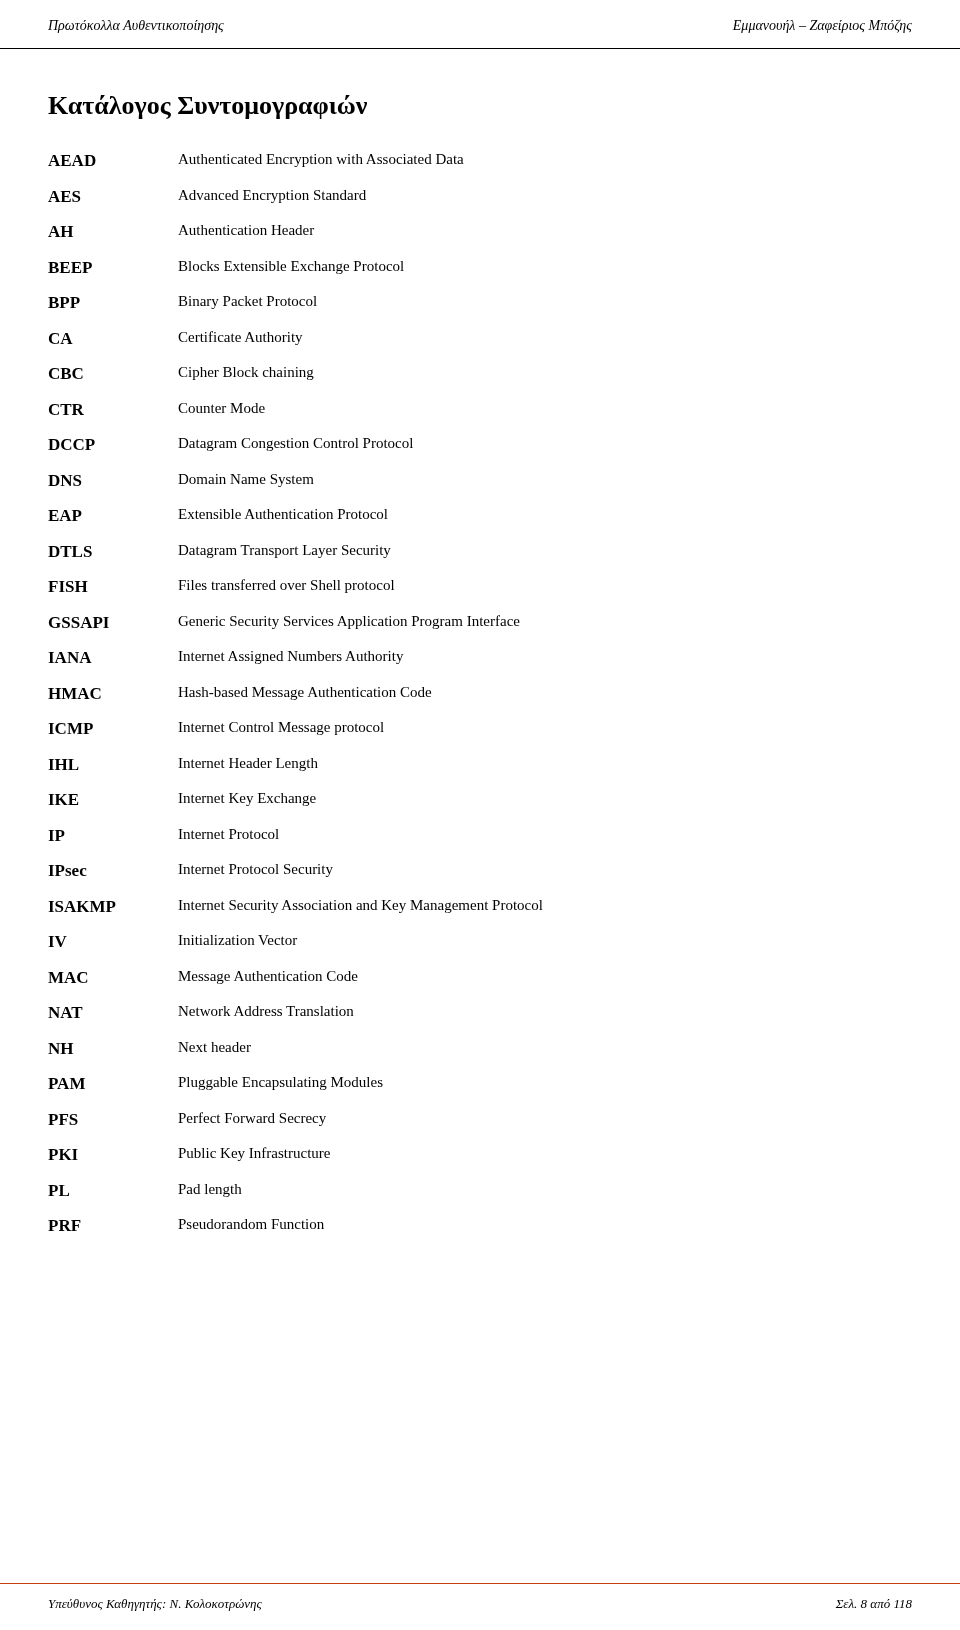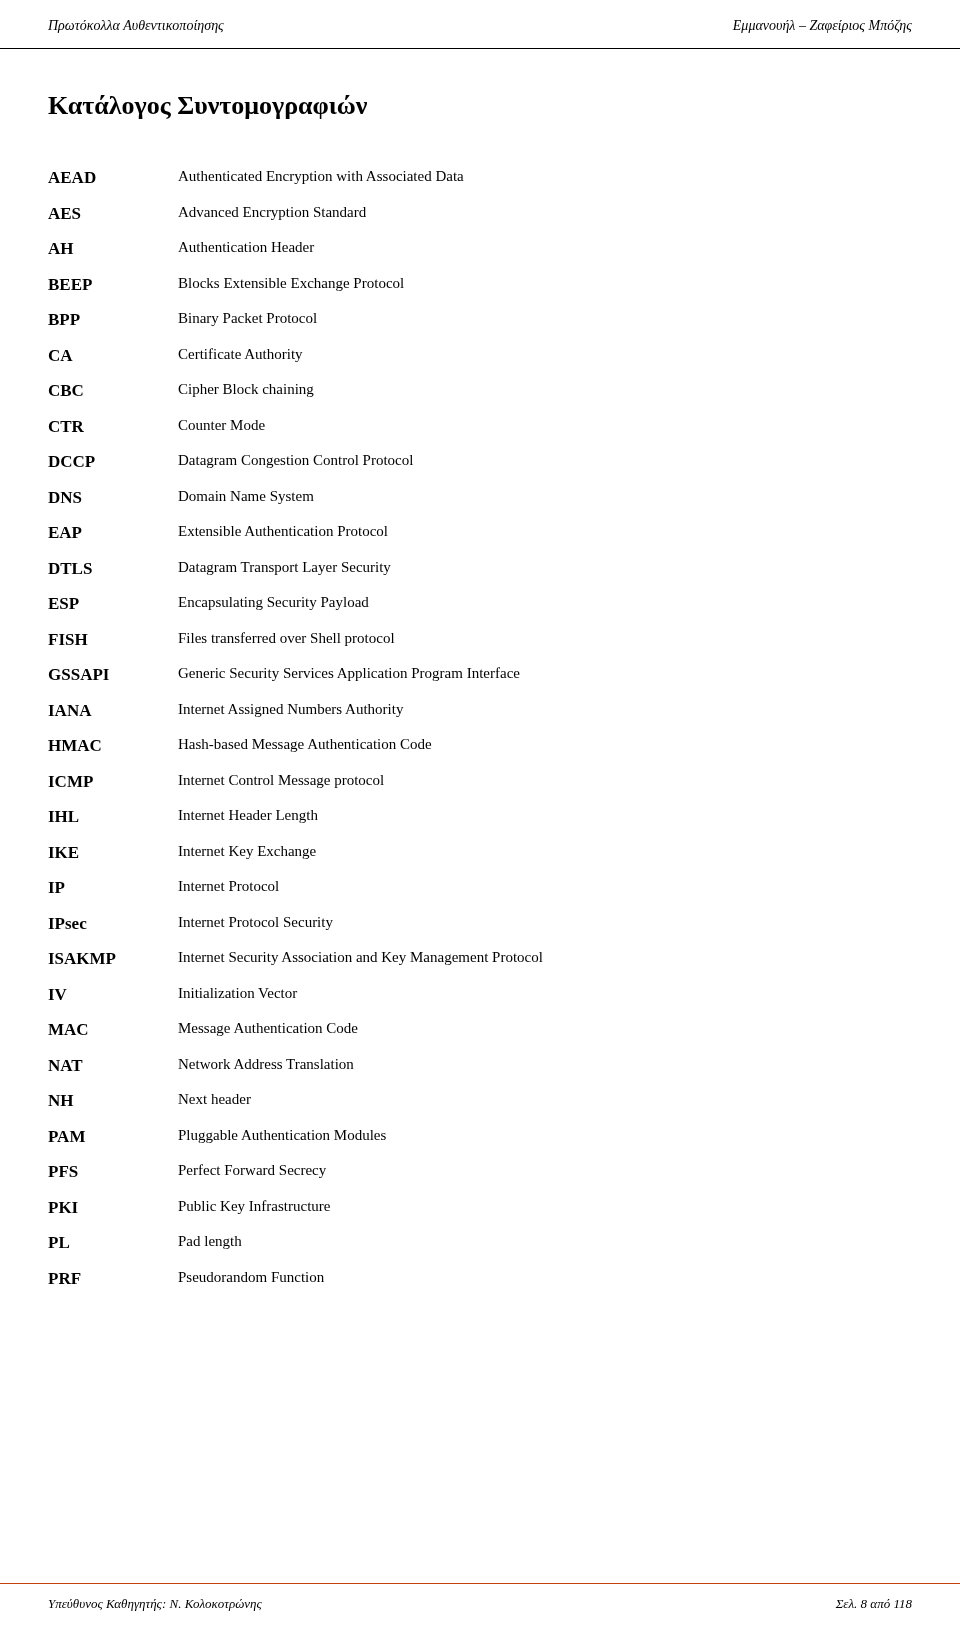--- a/index.html
+++ b/index.html
@@ -38,21 +38,21 @@
       font-size: 14px;
     }
 
     .main-content {
       padding: 32px 48px 60px 48px;
     }
 
     .page-title {
       font-size: 26px;
       font-weight: bold;
-      margin-bottom: 39px;
+      margin-bottom: 22px;
       margin-top: 10px;
     }
 
     .abbreviation-table {
       width: 100%;
       border-collapse: collapse;
     }
 
     .abbreviation-table tr {
       vertical-align: top;
@@ -152,24 +152,20 @@
         </tr>
         <tr>
           <td class="abbr-col">EAP</td>
           <td class="definition-col">Extensible Authentication Protocol</td>
         </tr>
         <tr>
           <td class="abbr-col">DTLS</td>
           <td class="definition-col">Datagram Transport Layer Security</td>
         </tr>
         <tr>
-          <td class="abbr-col">ESP</td>
-          <td class="definition-col">Encapsulating Security Payload</td>
-        </tr>
-        <tr>
           <td class="abbr-col">FISH</td>
           <td class="definition-col">Files transferred over Shell protocol</td>
         </tr>
         <tr>
           <td class="abbr-col">GSSAPI</td>
           <td class="definition-col">Generic Security Services Application Program Interface</td>
         </tr>
         <tr>
           <td class="abbr-col">IANA</td>
           <td class="definition-col">Internet Assigned Numbers Authority</td>
@@ -213,21 +209,21 @@
         <tr>
           <td class="abbr-col">NAT</td>
           <td class="definition-col">Network Address Translation</td>
         </tr>
         <tr>
           <td class="abbr-col">NH</td>
           <td class="definition-col">Next header</td>
         </tr>
         <tr>
           <td class="abbr-col">PAM</td>
-          <td class="definition-col">Pluggable Authentication Modules</td>
+          <td class="definition-col">Pluggable Encapsulating Modules</td>
         </tr>
         <tr>
           <td class="abbr-col">PFS</td>
           <td class="definition-col">Perfect Forward Secrecy</td>
         </tr>
         <tr>
           <td class="abbr-col">PKI</td>
           <td class="definition-col">Public Key Infrastructure</td>
         </tr>
         <tr>

